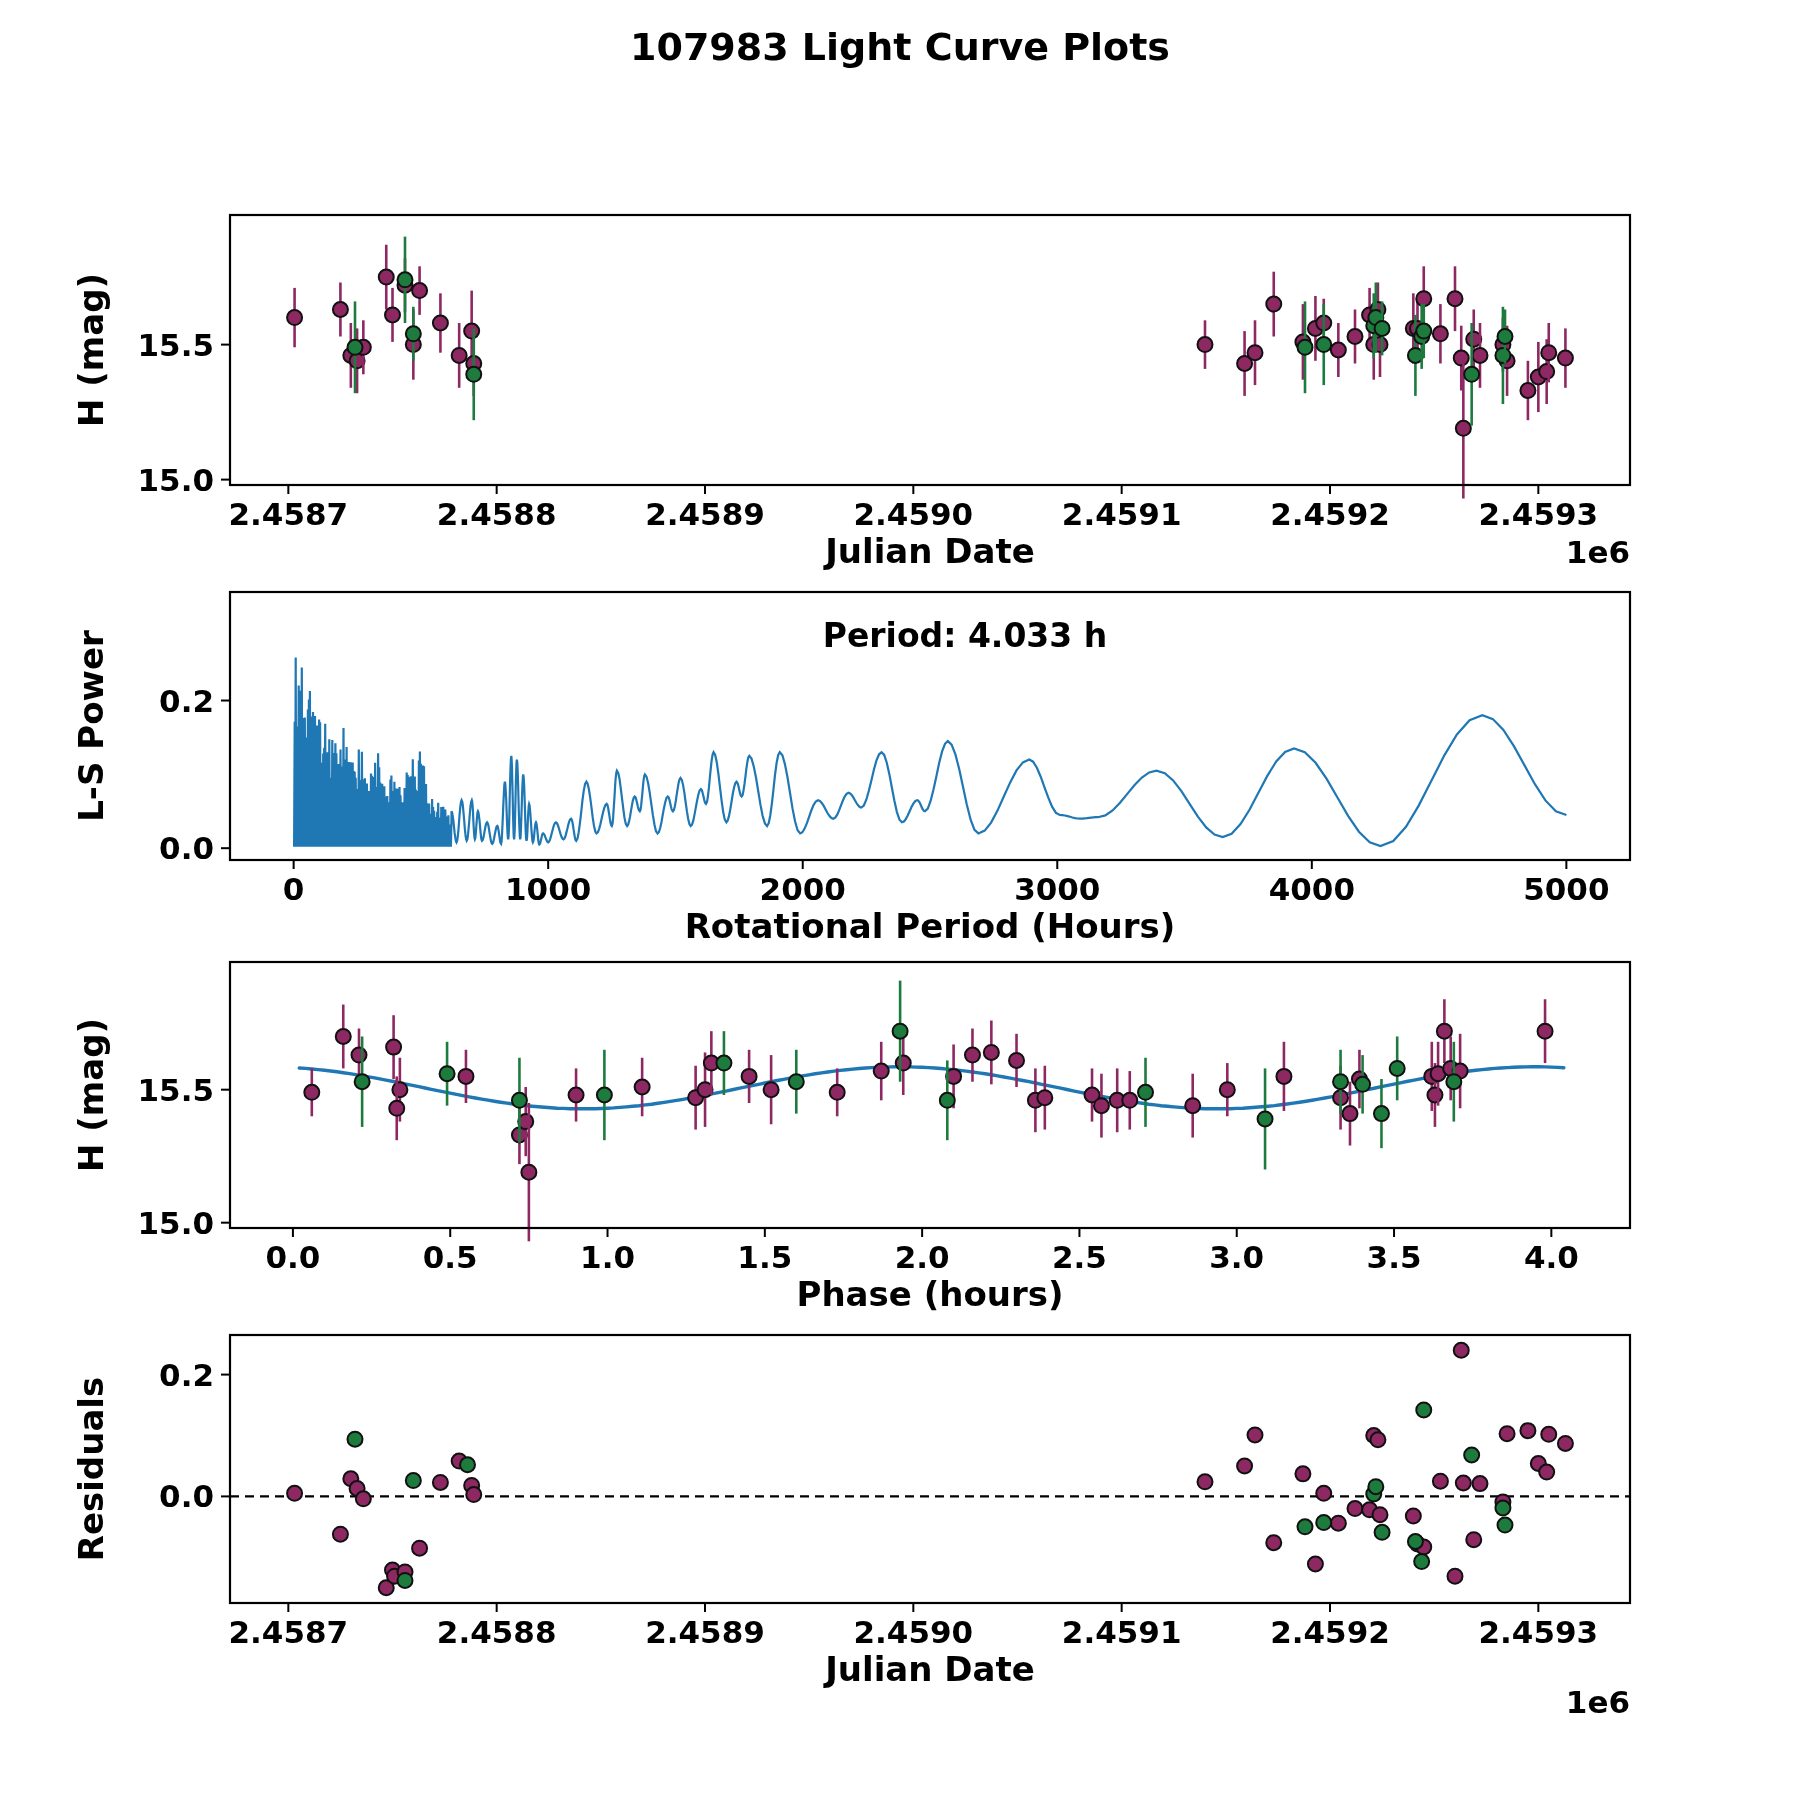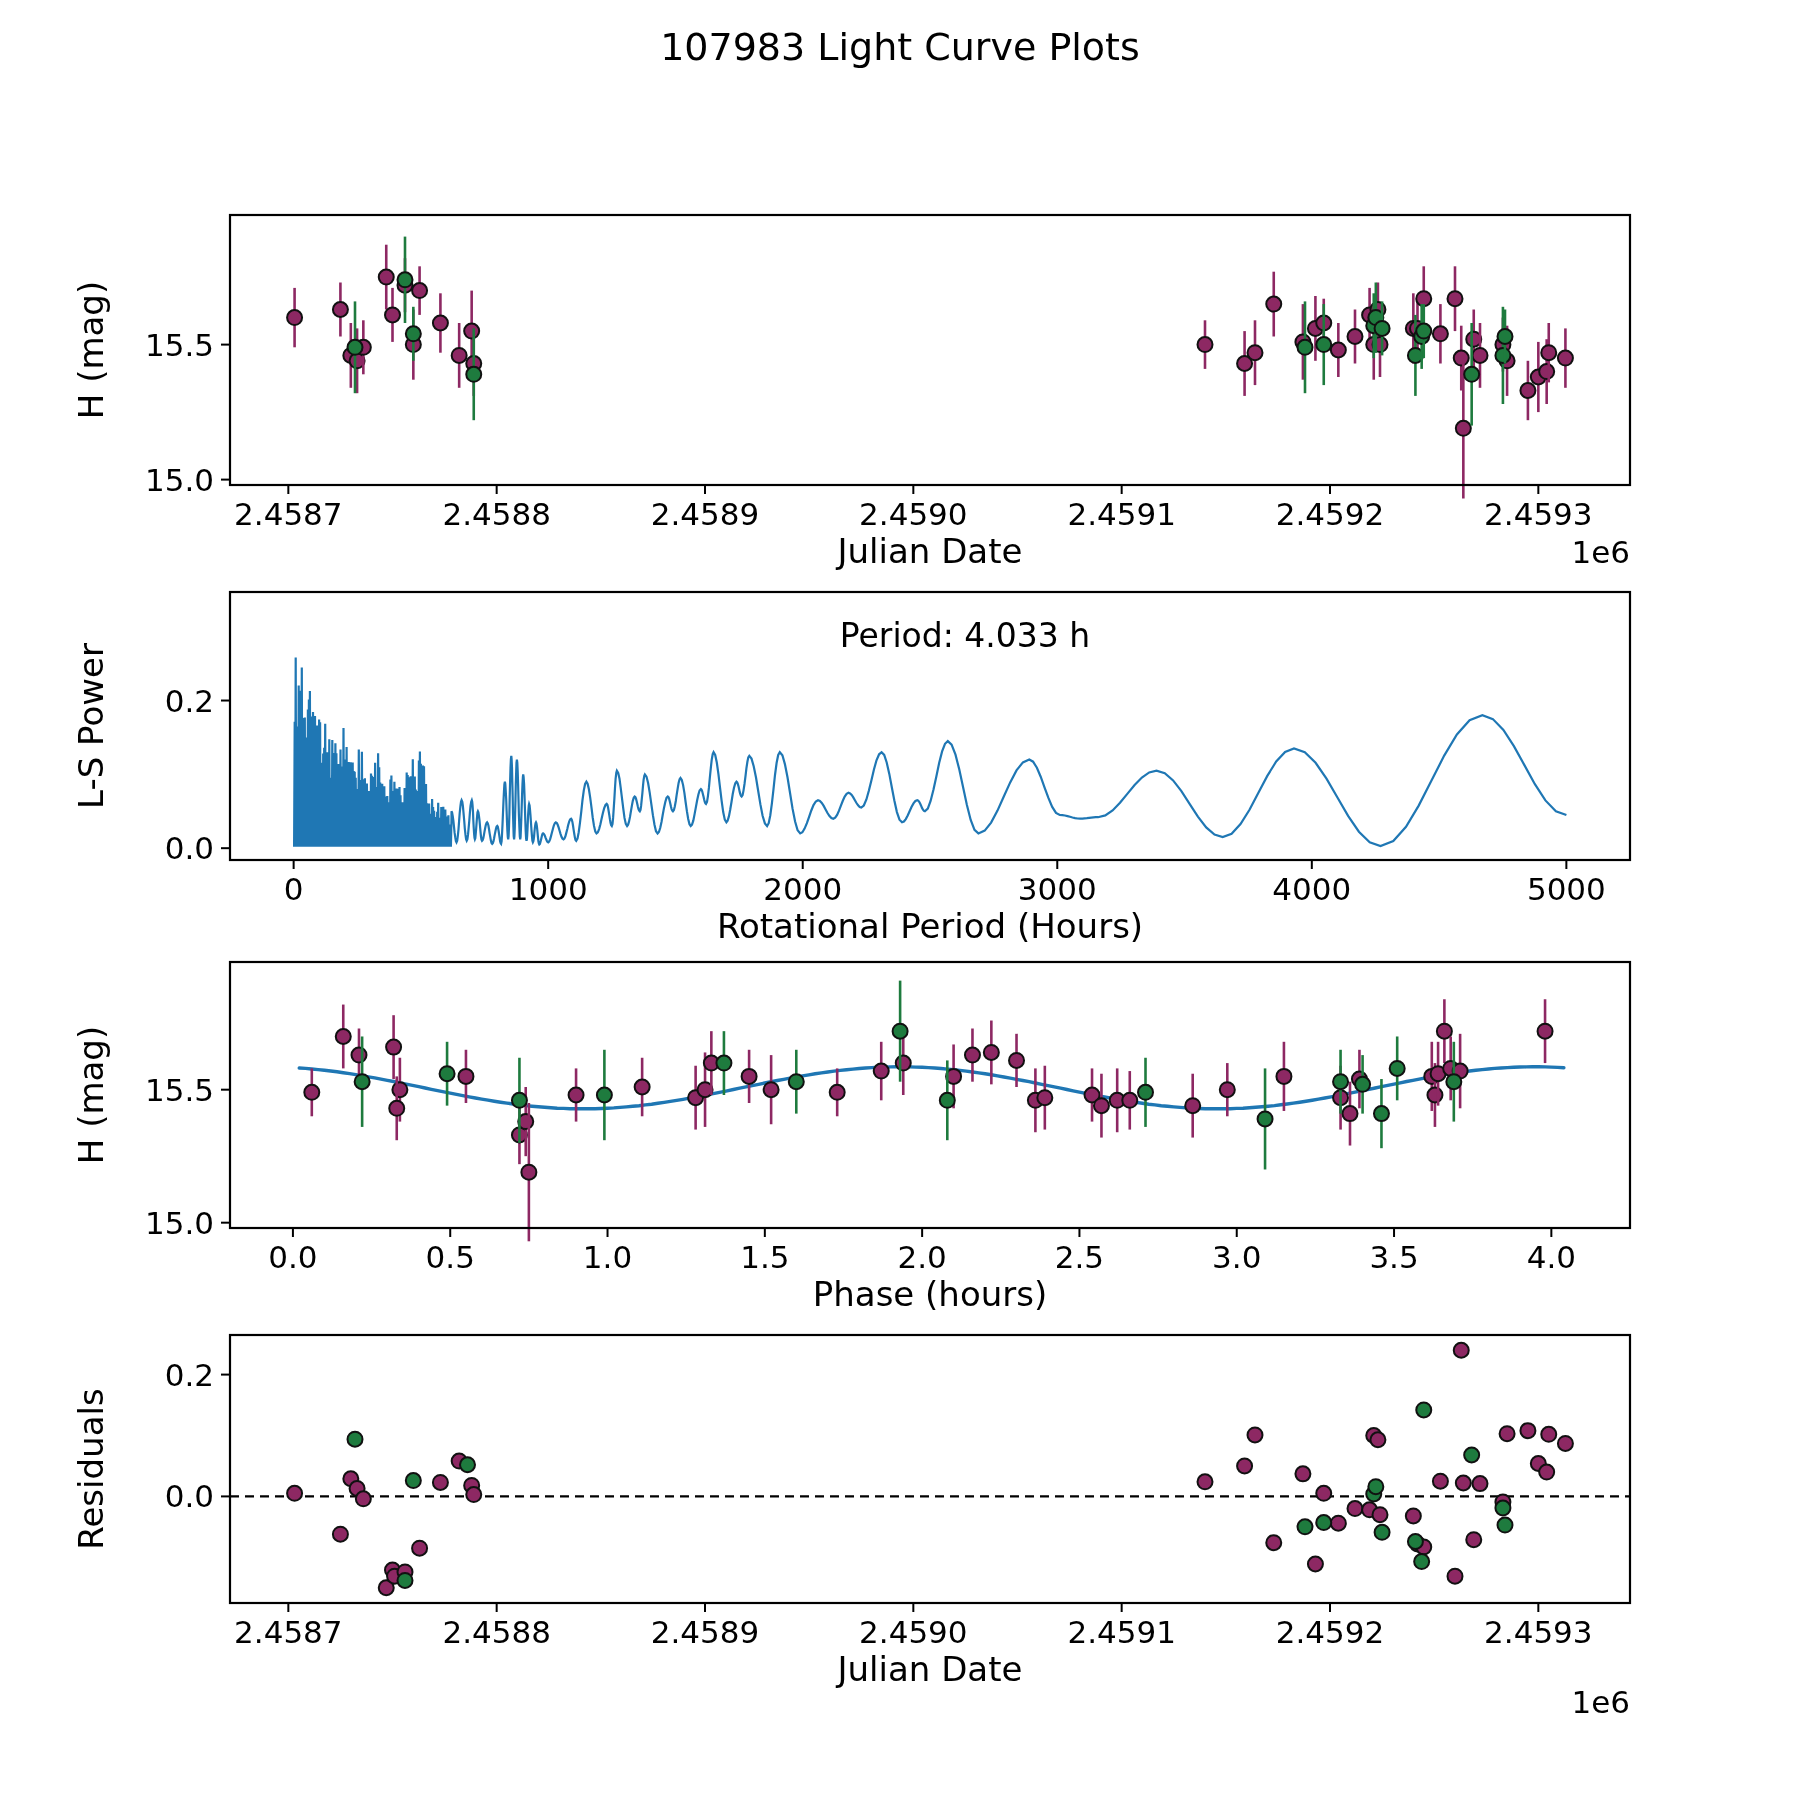--- a/index.html
+++ b/index.html
@@ -1,17 +1,17 @@
 <!DOCTYPE html>
 <html><head>
 <meta charset="utf-8">
 <style>
   html,body{margin:0;padding:0;background:#ffffff;}
   #fig-wrap{position:relative;width:1800px;height:1800px;background:#ffffff;
-    font-family:"DejaVu Sans","Liberation Sans",sans-serif;}
+    font-family:"DejaVu Sans","Liberation Sans",sans-serif;font-weight:bold;}
   svg text{font-family:"DejaVu Sans","Liberation Sans",sans-serif;fill:#000000;}
   .title-text{font-size:38px;}
   .axis-label{font-size:34px;}
   .tick-label{font-size:31px;}
   .annotation-text{font-size:33px;}
   .offset-text{font-size:31px;}
 </style>
 </head>
 <body>
 

